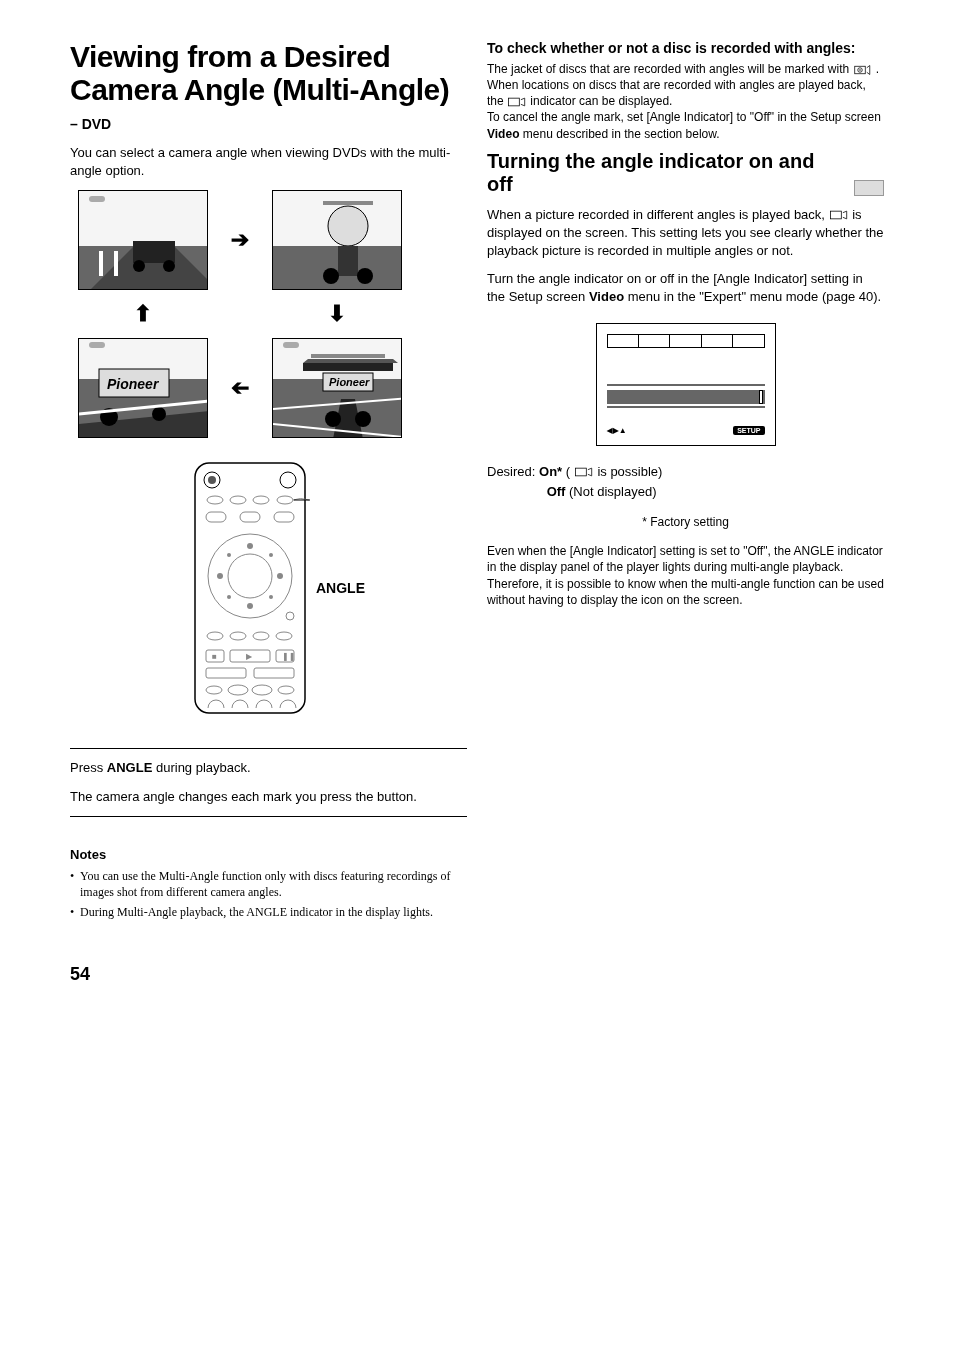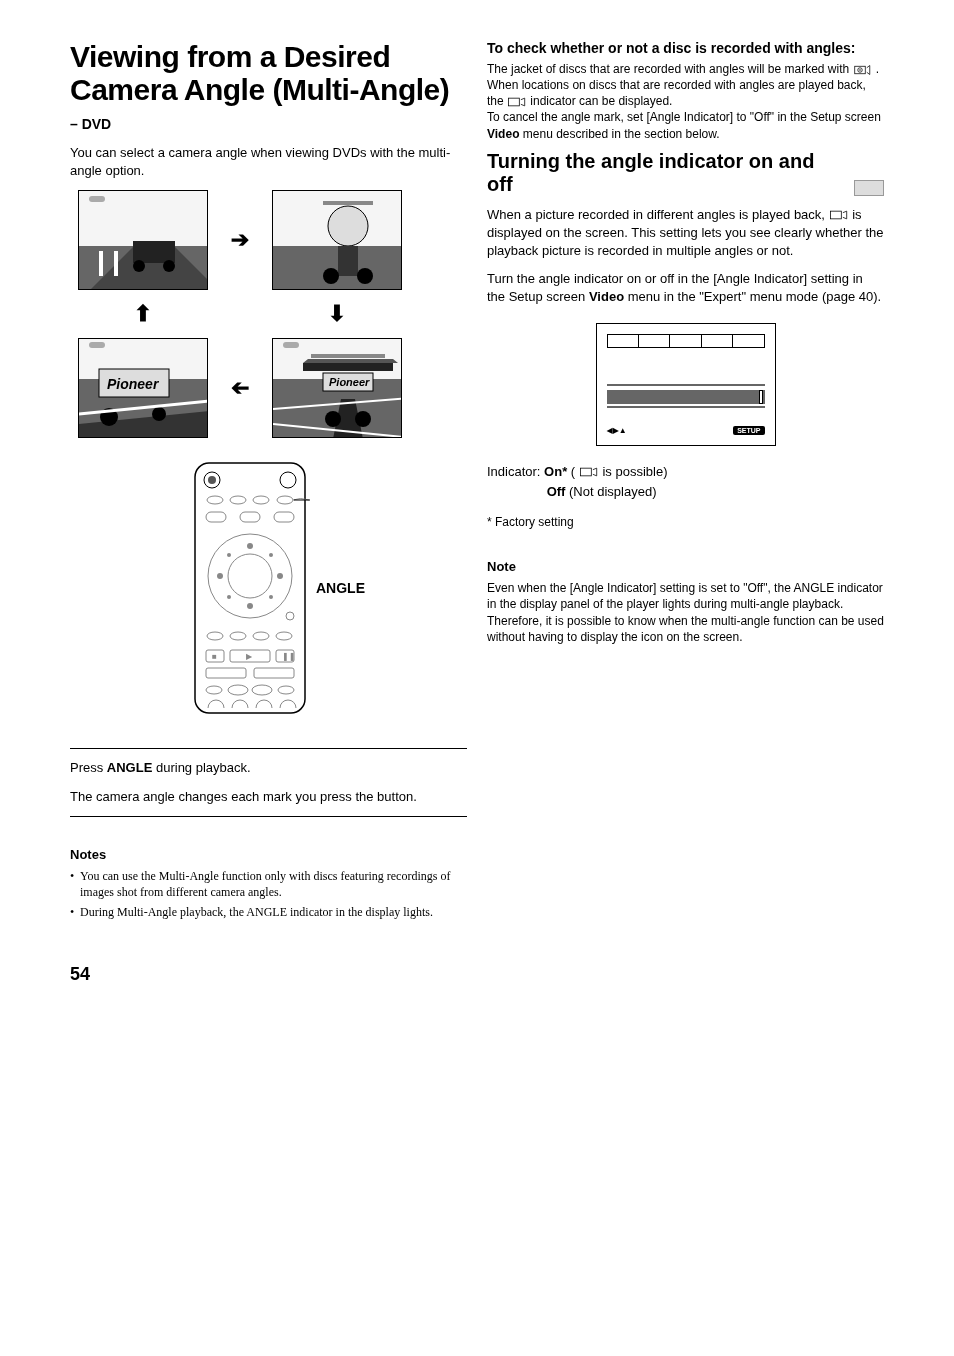--- a/index.html
+++ b/index.html
@@ -30,21 +30,21 @@
   .tv-box { width: 180px; border:1.5px solid #000; margin: 16px auto; padding: 10px; }
   .menu-box { height: 14px; border: 1px solid #000; margin-bottom: 36px; display:flex; }
   .menu-box .seg { flex:1; border-right:1px solid #000; }
   .menu-box .seg:last-child { border-right:0; }
   .row-sel { height:14px; background:#666; margin-top:4px; display:flex; justify-content:space-between; padding:0 2px; }
   .row-sel .handle { width:4px; height:14px; background:#fff; border:1px solid #000;}
   .bottom-icons { margin-top:18px; display:flex; justify-content:space-between; align-items:center; }
   .setup-pill { background:#000; color:#fff; font-size:7px; font-weight:700; padding:1px 4px; border-radius:2px; }
   .tri-icons { display:flex; gap:2px; align-items:center; font-size:8px; }
   .settings-block { font-size:13px; line-height:1.6; margin: 10px 0; }
-  .factory { text-align:left; font-size:12px; margin-bottom: 14px; margin-top: 12px; }
+  .factory { text-align:center; font-size:12px; margin-bottom: 14px; margin-top: 12px; }
   .page-num { font-weight:700; font-size:18px; margin-top: 40px; }
 </style>
 </head>
 <body>
 
 <div class="columns">
 
   <div class="col">
     <h1>Viewing from a Desired Camera Angle (Multi-Angle)</h1>
     <div class="dvd-line">– DVD</div>
@@ -241,33 +241,32 @@
           <div class="handle"></div>
         </div>
       <div style="height:2px;background:#666;margin-top:2px;"></div>
       <div class="bottom-icons">
         <div class="tri-icons">◀▶▲</div>
         <div class="setup-pill">SETUP</div>
       </div>
     </div>
 
     <div class="settings-block">
-      <span>Indicator:</span>
+      <span>Desired:</span>
       <span class="bold">On*</span>
       <span> (</span>
       <svg class="angle-icon-inline" viewBox="0 0 26 14">
           <rect x="2" y="2" width="14" height="10" fill="none" stroke="#000"></rect>
           <path d="M18,4 l5,-2 v10 l-5,-2" fill="none" stroke="#000"></path>
         </svg>
       <span> is possible)</span><br>
       <span style="display:inline-block;width:56px;"></span>
       <span class="bold">Off</span>
       <span> (Not displayed)</span>
     </div>
 
     <div class="factory">* Factory setting</div>
 
-    <div class="notes-h">Note</div>
     <p class="body-small">Even when the [Angle Indicator] setting is set to "Off", the ANGLE indicator in the display panel of the player lights during multi-angle playback. Therefore, it is possible to know when the multi-angle function can be used without having to display the icon on the screen.</p>
   </div>
 </div>
 
 <div class="page-num">54</div>
 
 </body></html>

